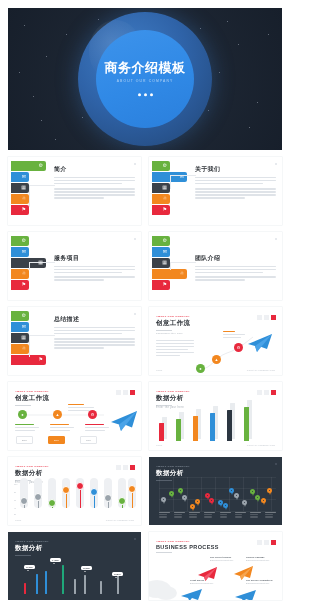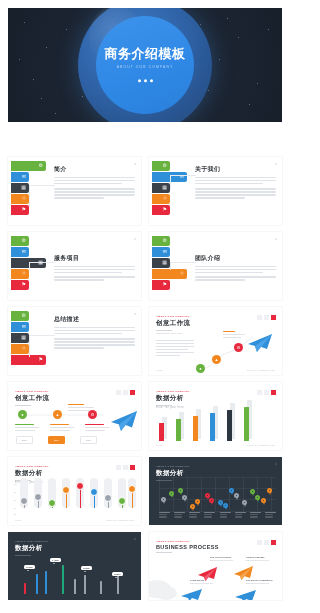--- a/index.html
+++ b/index.html
@@ -7,21 +7,21 @@
     width: 290px; height: 613px;
     background: #ffffff;
     font-family: "Liberation Sans", sans-serif;
     overflow: hidden;
   }
   .deck { position: relative; width: 290px; height: 613px; background: #fff; }
 
   
   .hero {
     position: absolute; left: 8px; top: 8px;
-    width: 274px; height: 114px;
+    width: 274px; height: 142px;
     background:
       radial-gradient(circle at 50% 52%, #253041 0%, #1d2633 40%, #171f2b 100%);
     overflow: hidden;
   }
   .stars { position:absolute; inset:0; opacity:.55; }
   .stars i {
     position:absolute; background:#cfd8e6; border-radius:50%;
     width:1px; height:1px;
   }
   .globe-outer {

